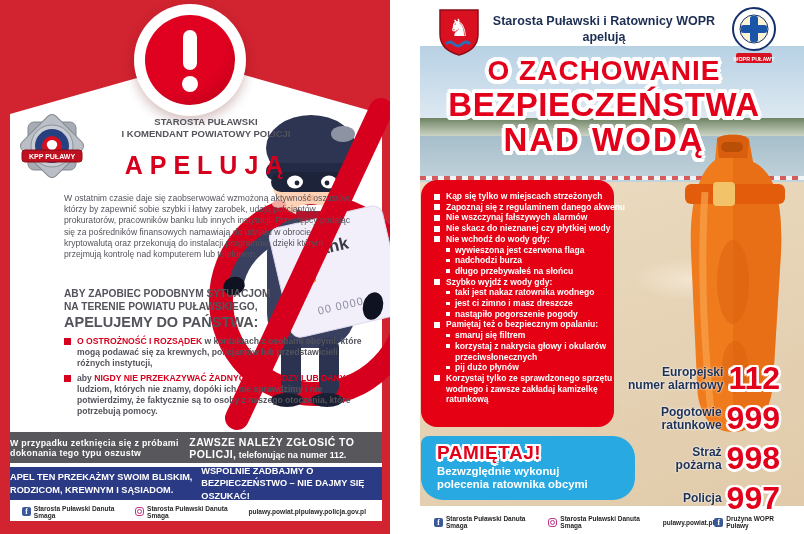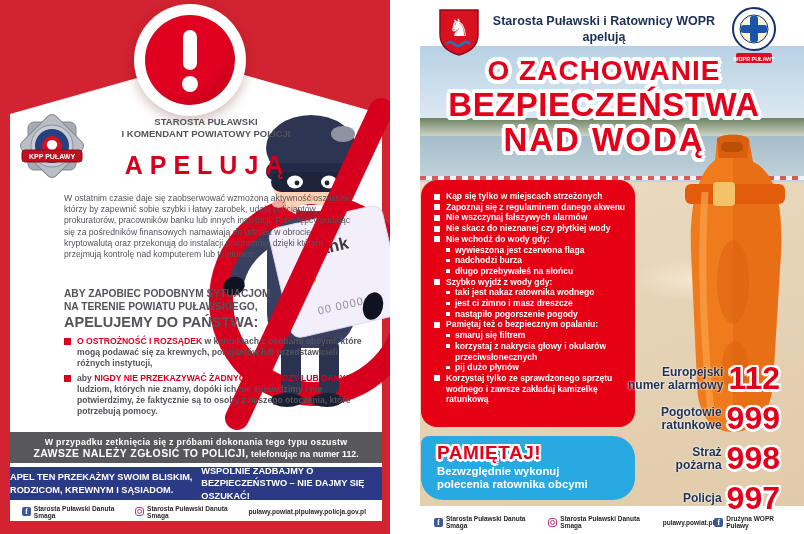--- a/index.html
+++ b/index.html
@@ -26,21 +26,21 @@
   .h2small { position:absolute; left:64px; top:287px; width:300px; z-index:4;
              font-size:10.2px; font-weight:800; color:#53535c; line-height:1.3; }
   .h2big { position:absolute; left:64px; top:314px; width:300px; z-index:4;
            font-size:14.5px; font-weight:800; color:#53535c; }
   .warn-list { position:absolute; left:64px; top:336px; width:300px; z-index:4; list-style:none; }
   .warn-list li { position:relative; padding-left:13px; font-size:8.6px; font-weight:600; color:#53535c; line-height:1.3; margin-bottom:3px; }
   .warn-list li::before { content:""; position:absolute; left:0; top:2px; width:7px; height:7px; background:#d6001e; }
   .warn-list .em { color:#d6001e; font-weight:800;text-align:center; }
 
   .gray-bar { position:absolute; left:10px; top:432px; width:372px; height:31px; background:#58575c; z-index:5;
-              display:flex; flex-direction:column; align-items:center; justify-content:center; color:#fff; }
+              display:flex; flex-direction:row; align-items:center; justify-content:center; color:#fff; }
   .gray-bar .l1 { font-size:8.8px; font-weight:600; letter-spacing:.3px; }
   .gray-bar .l2 { font-size:8.8px; font-weight:600; }
   .gray-bar .l2 b { font-size:10.5px; font-weight:800; letter-spacing:.4px; }
   .blue-bar { position:absolute; left:10px; top:467px; width:372px; height:33px; background:#2b3a85; z-index:5;
               display:flex; flex-direction:row; align-items:center; justify-content:center; color:#fff; }
   .blue-bar div { font-size:9.2px; font-weight:800; line-height:1.35; }
 
   .lfooter { position:absolute; left:22px; top:504px; width:344px; height:15px; z-index:5;
              display:flex; align-items:center; justify-content:space-between; font-size:6.6px; font-weight:600; color:#2a2a2a; }
   .fitem { display:flex; align-items:center; gap:3px; }
@@ -76,21 +76,21 @@
   .wopr-svg { position:absolute; left:326px; top:6px; z-index:3; }
 
   .outline { text-shadow:-3px -3px 0 #fff,3px -3px 0 #fff,-3px 3px 0 #fff,3px 3px 0 #fff,0 -4px 0 #fff,0 4px 0 #fff,-4px 0 0 #fff,4px 0 0 #fff,-2px 4px 0 #fff,2px 4px 0 #fff,-2px -4px 0 #fff,2px -4px 0 #fff; }
   .outline-sm { text-shadow:-2px -2px 0 #fff,2px -2px 0 #fff,-2px 2px 0 #fff,2px 2px 0 #fff,0 -2.5px 0 #fff,0 2.5px 0 #fff,-2.5px 0 0 #fff,2.5px 0 0 #fff; }
 
   .headline { position:absolute; left:0; top:56px; width:100%; text-align:center; z-index:3; color:#e3001b; font-weight:800; }
   .hl1 { font-size:28px; letter-spacing:1px; line-height:1.1; }
   .hl2 { font-size:33px; letter-spacing:.5px; line-height:1.08; }
   .hl3 { font-size:33px; letter-spacing:2px; line-height:1.08; }
 
-  .red-box { position:absolute; left:17px; top:180px; width:214px; height:247px; z-index:4;
+  .red-box { position:absolute; left:17px; top:180px; width:193px; height:247px; z-index:4;
              background:#e60014; border-radius:16px; padding:11px 8px 8px 13px; }
   .rules { list-style:none; width:192px; }
   .rules li { position:relative; padding-left:12px; color:#fff; font-size:8.5px; font-weight:600; line-height:1.26; }
   .rules li.main::before { content:""; position:absolute; left:0; top:2.5px; width:6px; height:6px; background:#fff; }
   .rules li.sub { margin-left:12px; padding-left:9px; }
   .rules li.sub::before { content:""; position:absolute; left:0; top:3.5px; width:3.5px; height:3.5px; background:#fff; }
 
   .blue-box { position:absolute; left:17px; top:436px; width:214px; height:64px; z-index:4;
               background:#29a9e1; border-radius:8px 22px 22px 22px; padding:6px 10px 6px 16px; }
   .remember-title { font-size:19px; font-weight:800; color:#e3001b; letter-spacing:.5px; }

